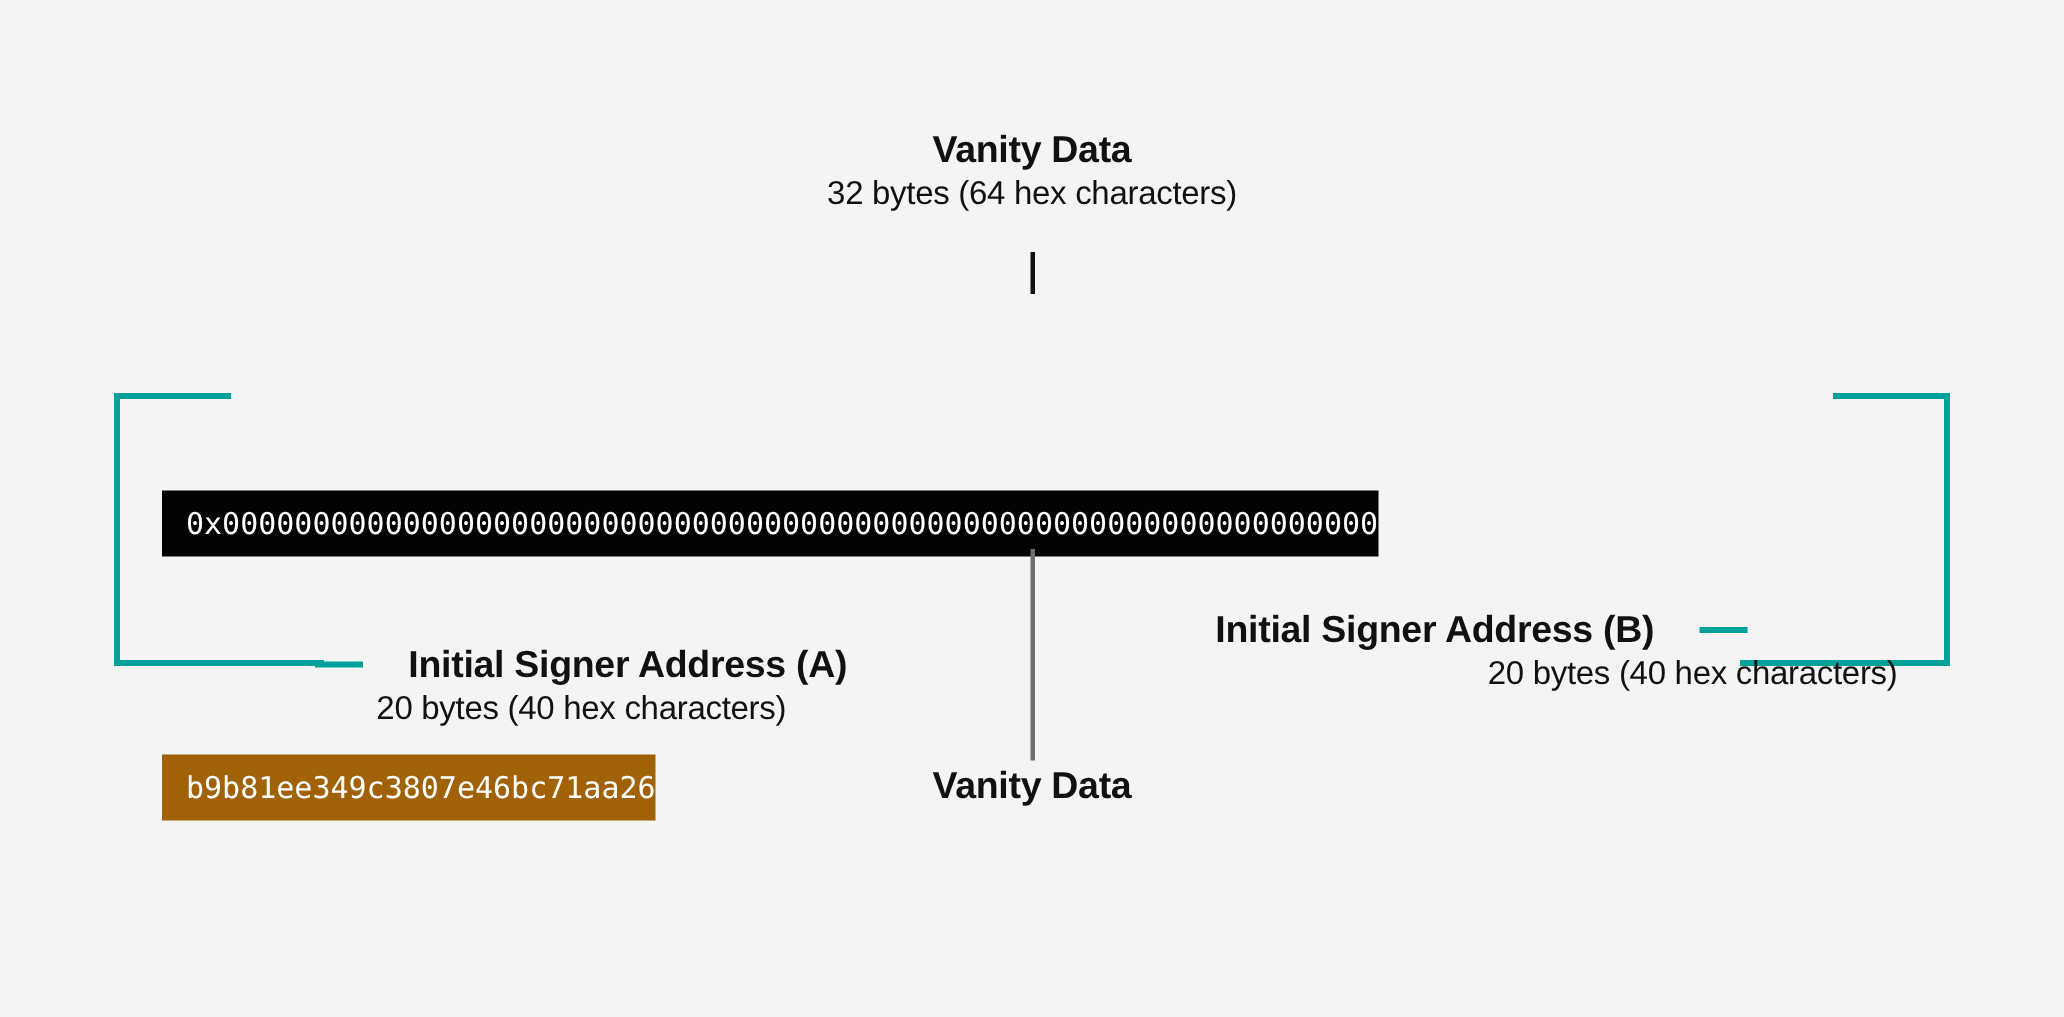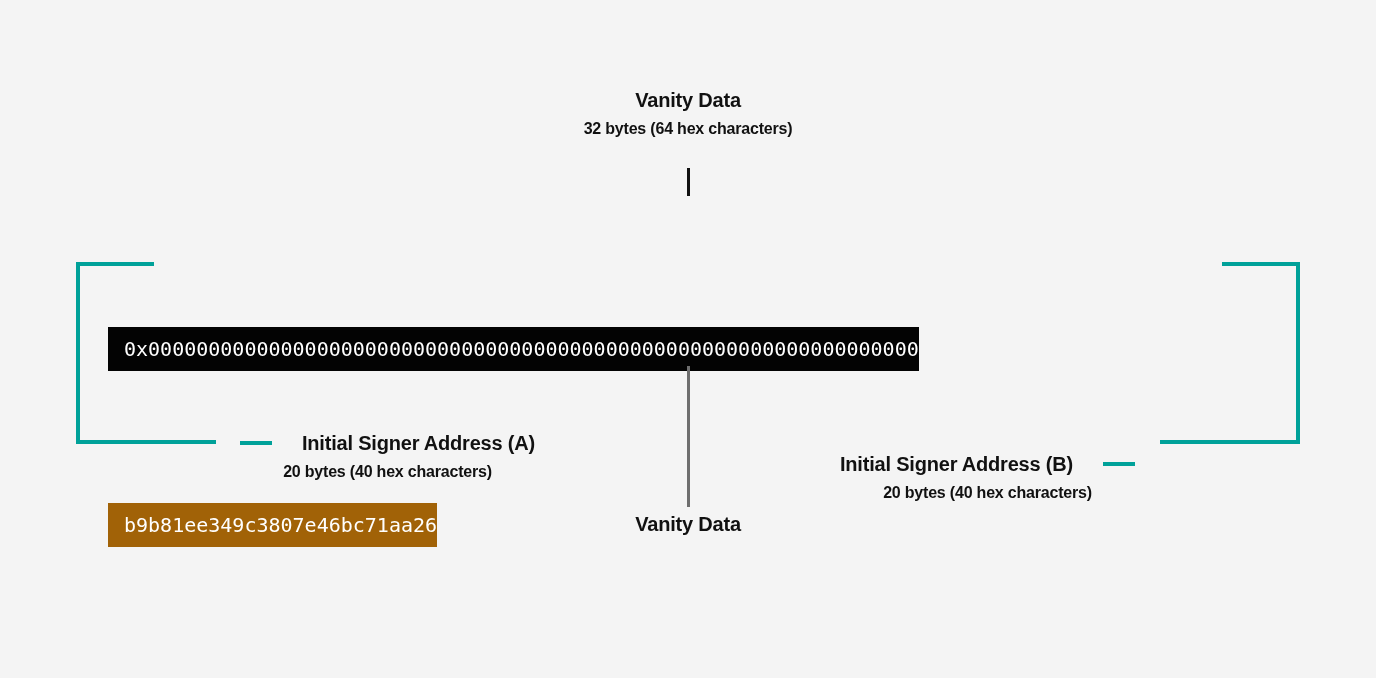--- a/index.html
+++ b/index.html
@@ -11,42 +11,42 @@
     font-family: "Liberation Sans", sans-serif;
     color: #111111;
     position: relative;
     overflow: hidden;
   }
 
   
   .label-block { position: absolute; text-align: center; }
   .label-title {
     font-weight: bold;
-    font-size: 20px;
+    font-size: 25px;
     line-height: 28px;
     letter-spacing: -0.2px;
     white-space: nowrap;
   }
   .label-sub {
-    font-weight: bold;
-    font-size: 16px;
+    font-weight: normal;
+    font-size: 22px;
     line-height: 30px;
     letter-spacing: -0.2px;
     white-space: nowrap;
   }
 
   
   #top-label { left: 388px; top: 86px; width: 600px; }
 
   
   #bottom-label { left: 388px; top: 510px; width: 600px; }
 
   
   #left-label  { left: 110px; top: 429px; width: 555px; }
-  #right-label { left: 710px; top: 450px; width: 555px; }
+  #right-label { left: 710px; top: 406px; width: 555px; text-align: right; }
 
   .side-title-row {
     display: flex;
     align-items: center;
     justify-content: center;
     gap: 16px;
   }
 
   
   .connector { position: absolute; }

